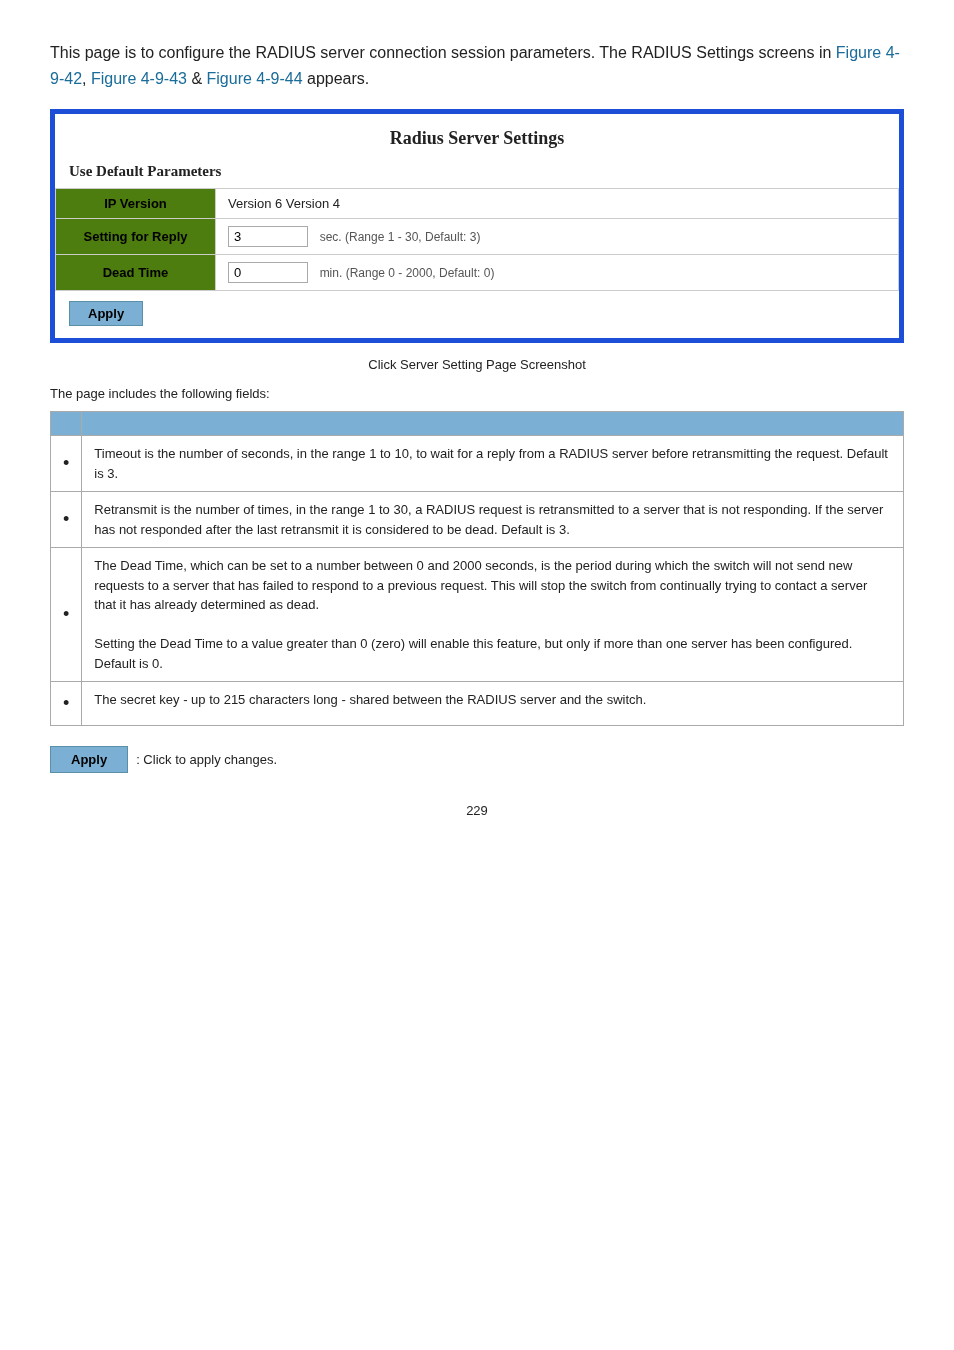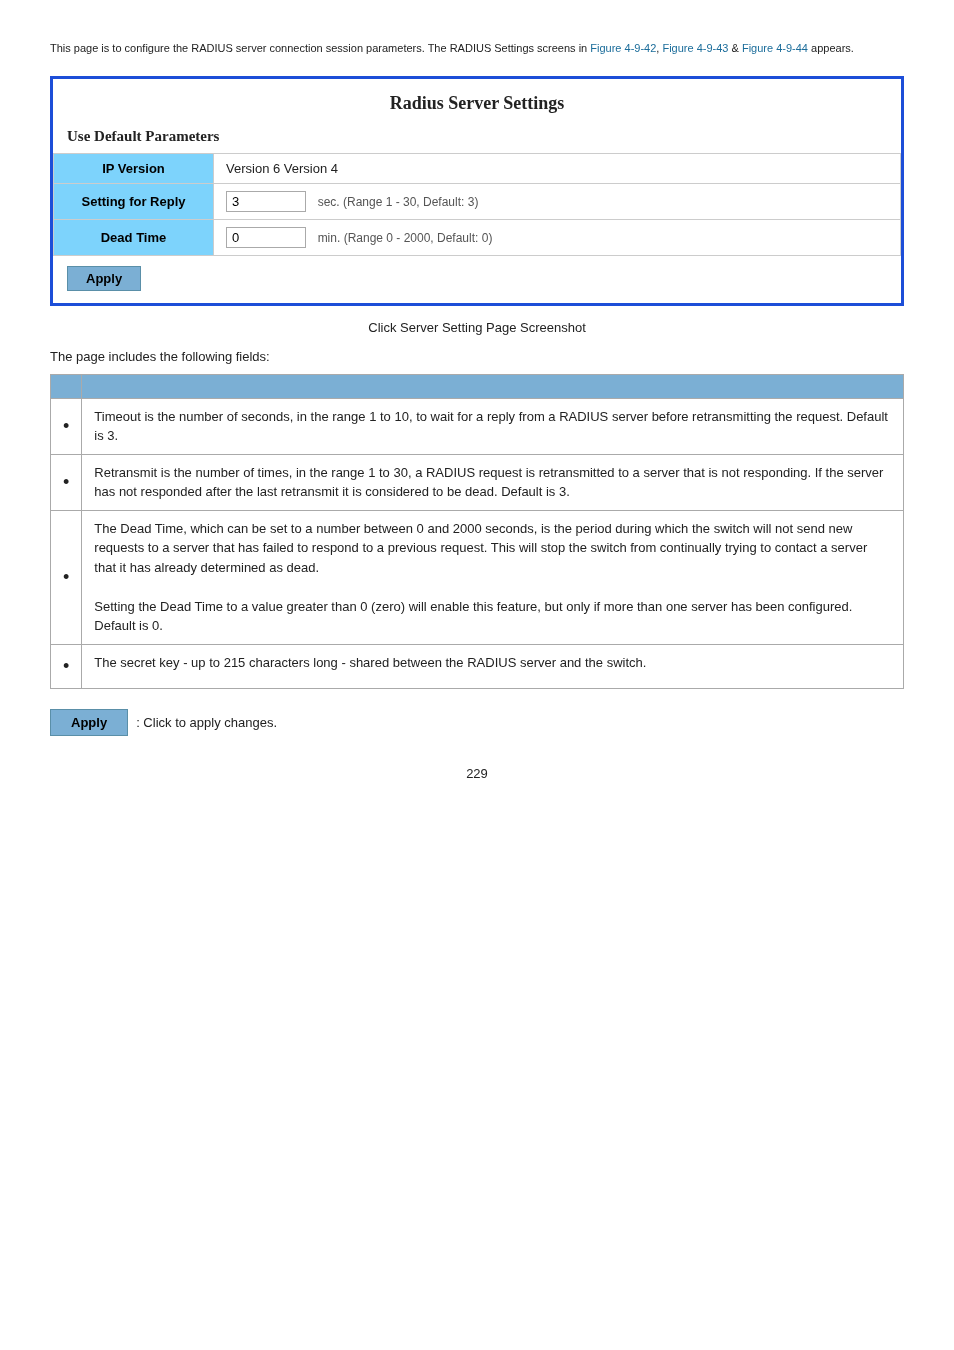--- a/index.html
+++ b/index.html
@@ -8,29 +8,29 @@
       font-size: 13px;
       background: #fff;
       color: #222;
       padding: 40px 50px;
       width: 954px;
       min-height: 1350px;
     }
     .intro-text {
       margin-bottom: 18px;
       line-height: 1.6;
-      font-size: 11px;
+      font-size: 16px;
     }
     .intro-text a {
       color: #1a6c9a;
       text-decoration: none;
     }
     
     .settings-box {
-      border: 3px solid #1d4ed8;
+      border: 5px solid #1d4ed8;
       background: #f9f9f9;
       margin-bottom: 14px;
     }
     .settings-title {
       text-align: center;
       font-size: 18px;
       font-weight: bold;
       font-family: 'Times New Roman', serif;
       padding: 14px 0 8px 0;
       background: #fff;
@@ -47,21 +47,21 @@
       width: 100%;
       border-collapse: collapse;
       margin-bottom: 0;
     }
     .settings-table td {
       padding: 7px 12px;
       border: 1px solid #ccc;
       vertical-align: middle;
     }
     .settings-table .label-cell {
-      background: #7dd3fc;
+      background: #4d7c0f;
       color: #000;
       font-weight: bold;
       font-size: 13px;
       width: 160px;
       text-align: center;
     }
     .settings-table .value-cell {
       background: #fff;
       font-size: 13px;
     }

